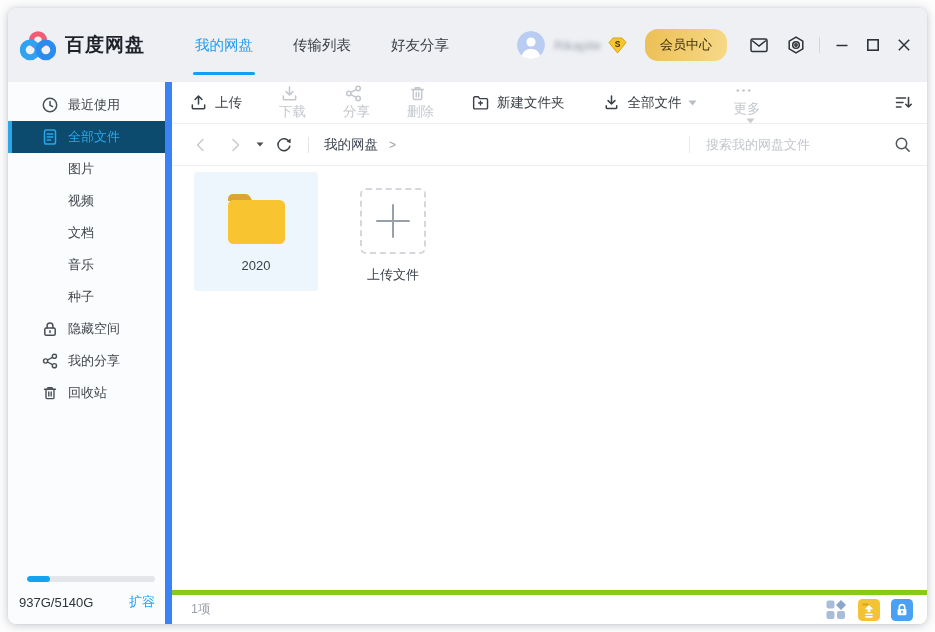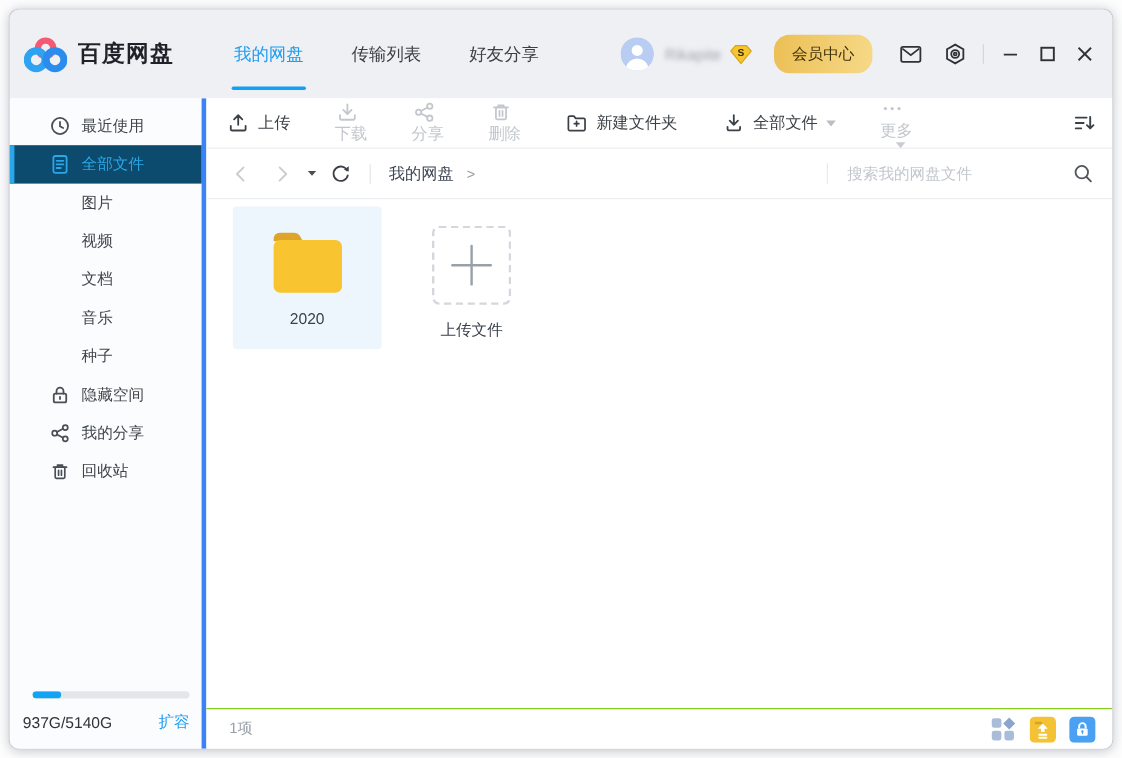--- a/index.html
+++ b/index.html
@@ -34,21 +34,21 @@
   .hdr-icons { display:flex; align-items:center; margin-left:22px; color:#2e3238; }
   .hdr-icon { display:flex; cursor:pointer; }
   .hdr-icon + .hdr-icon { margin-left:17px; }
   .hdr-divider { width:1px; height:16px; background:#d3d6db; margin:0 13px; }
   .win-controls { display:flex; align-items:center; color:#2e3238; }
   .win-btn { display:flex; cursor:pointer; padding:2px; }
   .win-btn + .win-btn { margin-left:13px; }
 
   
   .app-body { flex:1; display:flex; min-height:0; }
-  .sidebar { width:164px; background:#fbfcfd; border-right:4px solid #3b82f6;
+  .sidebar { width:164px; background:#fbfcfd; border-right:7px solid #3b82f6;
              display:flex; flex-direction:column; padding-top:7px; flex-shrink:0; }
   .nav-item { position:relative; height:32px; display:flex; align-items:center;
               padding-left:33px; font-size:13px; color:#40454c; cursor:pointer; flex-shrink:0; }
   .nav-item .nicon { width:18px; height:18px; margin-right:9px; display:flex; color:#4a4f56; }
   .nav-item.sub { padding-left:60px; }
   .nav-item.active { background:#0c4a6e; color:#2aa7e8; }
   .nav-item.active .nicon { color:#2aa7e8; }
   .nav-item.active::before { content:""; position:absolute; left:0; top:0; bottom:0; width:4px;
               background:#2aa7e8; }
   .side-spacer { flex:1; }
@@ -91,21 +91,21 @@
   .folder-tile { width:124px; height:119px; background:#edf6fd; border-radius:3px; cursor:pointer;
                  display:flex; flex-direction:column; align-items:center; }
   .folder-glyph { margin-top:21px; display:flex; }
   .tile-label { margin-top:12px; font-size:13px; color:#3a414c; }
   .upload-tile { margin-left:42px; margin-top:16px; display:flex; flex-direction:column;
                  align-items:center; cursor:pointer; }
   .upload-box { width:66px; height:66px; border:2px dashed #d4d7db; border-radius:6px;
                 display:flex; align-items:center; justify-content:center; color:#9aa0a7; }
   .upload-label { margin-top:12px; font-size:13px; color:#3a414c;font-family:Liberation Serif, serif; }
 
-  .statusbar { height:34px; border-top:1px solid #84cc16; display:flex; align-items:center;
+  .statusbar { height:34px; border-top:5px solid #84cc16; display:flex; align-items:center;
                padding:0 14px 0 19px; flex-shrink:0; }
   .item-count { font-size:12.5px; color:#9aa1a8; }
   .status-icons { margin-left:auto; display:flex; align-items:center; }
   .status-icon { display:flex; cursor:pointer; }
   .status-icon + .status-icon { margin-left:11px; }
 </style>
 </head>
 <body>
 
 <div class="screen">

